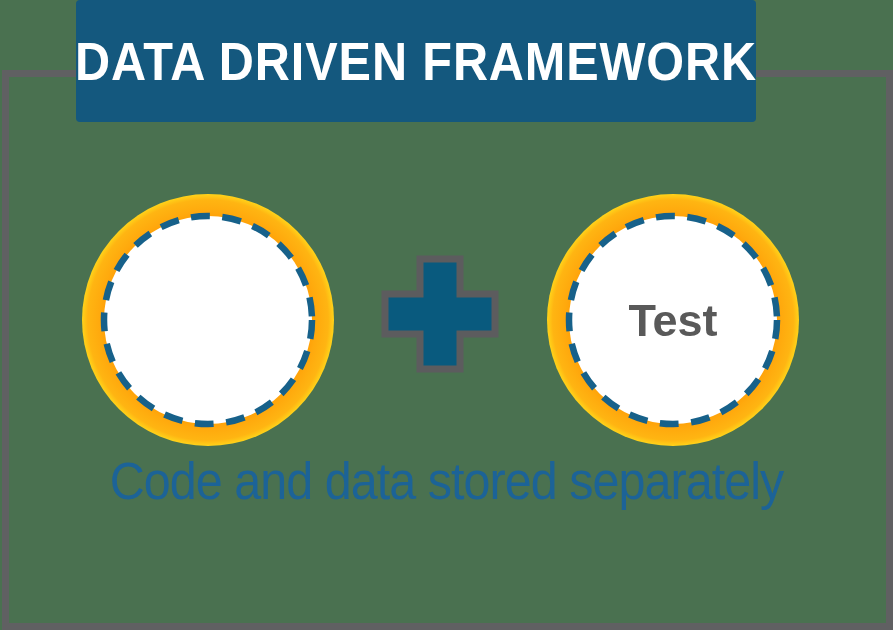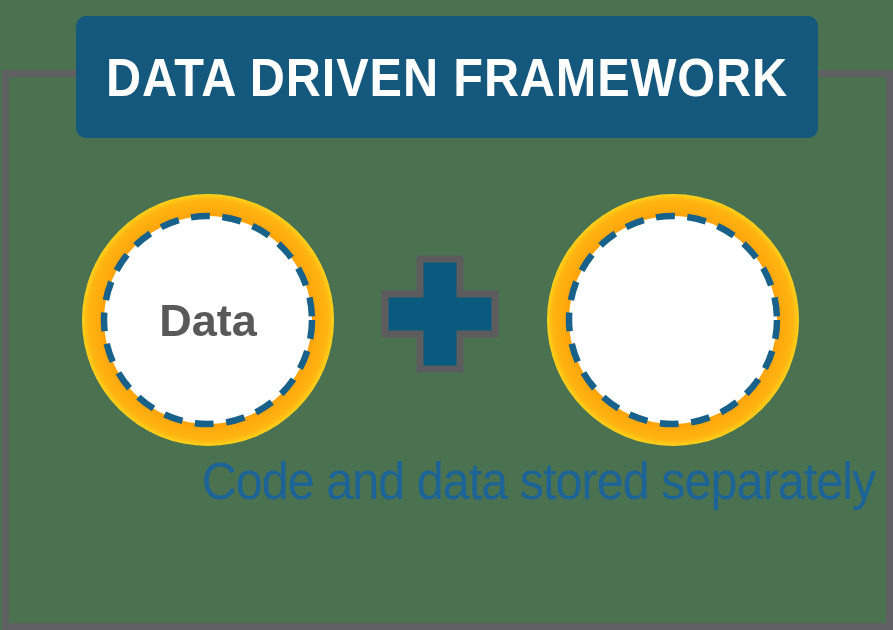--- a/index.html
+++ b/index.html
@@ -21,25 +21,25 @@
     top: 70px;
     width: 891px;
     height: 560px;
     border: 7px solid #606062;
     box-sizing: border-box;
   }
   
   .banner {
     position: absolute;
     left: 76px;
-    top: 16px;
-    width: 742px;
+    top: 0;
+    width: 680px;
     height: 122px;
     background: #14587E;
-    border-radius: 10px;
+    border-radius: 4px;
     display: flex;
     align-items: center;
     justify-content: center;
     z-index: 3;
   }
   .banner-text {
     color: #FFFFFF;
     font-size: 54px;
     font-weight: bold;
     letter-spacing: 1px;
@@ -77,21 +77,21 @@
     left: 381px;
     top: 255px;
     z-index: 2;
   }
   
   .caption {
     position: absolute;
     left: 0;
     top: 452px;
     width: 100%;
-    text-align: right;
+    text-align: center;
     z-index: 2;
   }
   .caption-inner {
     display: inline-block;
     color: #1C6397;
     font-size: 51px;
     letter-spacing: -1px;
     white-space: nowrap;
     transform: scaleX(0.95);
     transform-origin: center;
@@ -115,21 +115,20 @@
           <stop offset="0.80" stop-color="#FF9E06"></stop>
           <stop offset="0.86" stop-color="#FFA90D"></stop>
           <stop offset="0.955" stop-color="#FFB512"></stop>
           <stop offset="1" stop-color="#FFD31A"></stop>
         </radialGradient>
       </defs>
       <circle cx="128" cy="128" r="126" fill="url(#ringGrad1)"></circle>
       <circle cx="128" cy="128" r="104" fill="#FFFFFF" stroke="#17618A" stroke-width="6.5" stroke-dasharray="19 12.5"></circle>
     </svg>
     <div class="circle-label">
-      <span>Data</span>
     </div>
   </div>
 
   <svg class="plus" width="118" height="118" viewBox="0 0 118 118">
     <path d="M39 4 H79 V39 H114 V79 H79 V114 H39 V79 H4 V39 H39 Z" fill="#095A7E" stroke="#5C5C5E" stroke-width="7" stroke-linejoin="miter"></path>
   </svg>
 
   <div class="circle circle-right">
     <svg width="256" height="256" viewBox="0 0 256 256">
       <defs>
@@ -137,20 +136,21 @@
           <stop offset="0.80" stop-color="#FF9E06"></stop>
           <stop offset="0.86" stop-color="#FFA90D"></stop>
           <stop offset="0.955" stop-color="#FFB512"></stop>
           <stop offset="1" stop-color="#FFD31A"></stop>
         </radialGradient>
       </defs>
       <circle cx="128" cy="128" r="126" fill="url(#ringGrad2)"></circle>
       <circle cx="128" cy="128" r="104" fill="#FFFFFF" stroke="#17618A" stroke-width="6.5" stroke-dasharray="19 12.5"></circle>
     </svg>
     <div class="circle-label">
+      <span>Test</span>
     </div>
   </div>
 
   <div class="caption">
     <span class="caption-inner">Code and data stored separately</span>
   </div>
 
 </div>
 
 </body></html>

